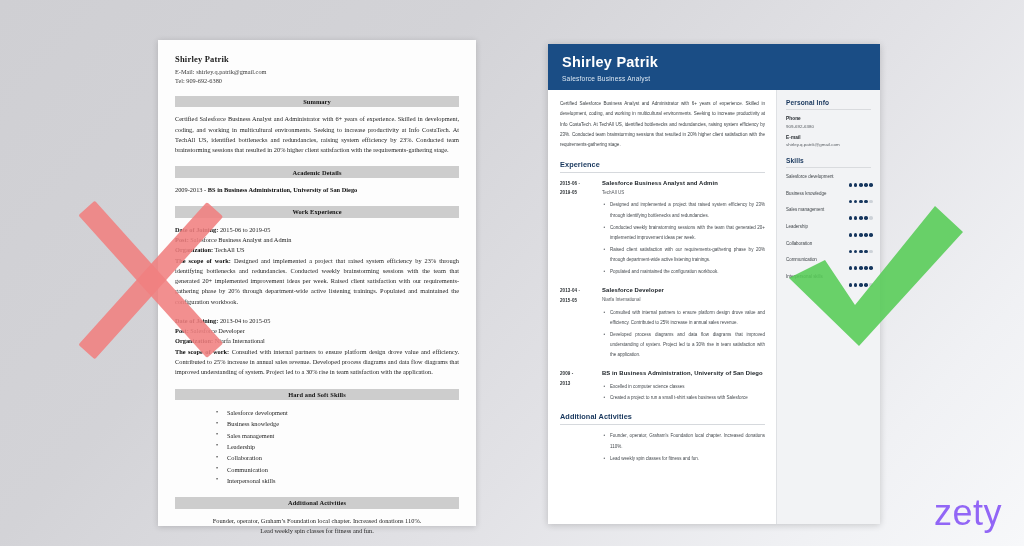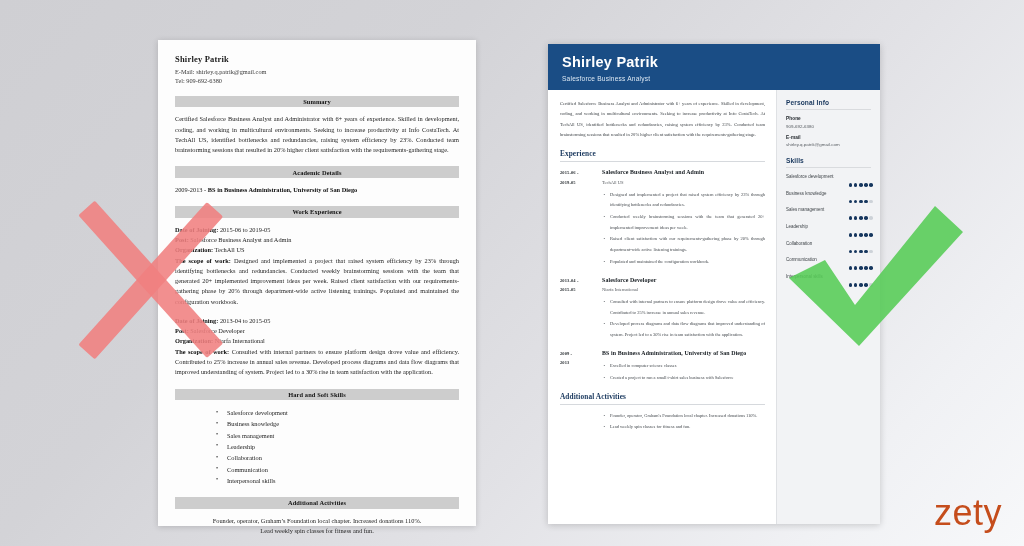--- a/index.html
+++ b/index.html
@@ -132,21 +132,20 @@
     letter-spacing: 0.2px;
   }
   .good-body {
     display: flex;
     height: 434px;
   }
   .good-main {
     width: 228px;
     box-sizing: border-box;
     padding: 9px 11px 0 12px;
-    font-family: Liberation Serif, serif;
   }
   .good-side {
     width: 104px;
     box-sizing: border-box;
     background: #f2f3f5;
     border-left: 1px solid #dfe1e4;
     padding: 9px 0 0 9px;
   }
   .g-summary {
     font-size: 4.55px;
@@ -267,21 +266,21 @@
     width: 185px;
     height: 150px;
     pointer-events: none;
   }
 
   .zety {
     position: absolute;
     right: 22px;
     bottom: 12px;
     font-size: 36px;
-    color: #c2410c;
+    color: #8b5cf6;
     letter-spacing: 0.5px;
     font-weight: 300;
     opacity: 0.93;
   }
 </style>
 </head>
 <body>
 
 <div class="bad-resume">
   <div class="bad-name">Shirley Patrik</div>

